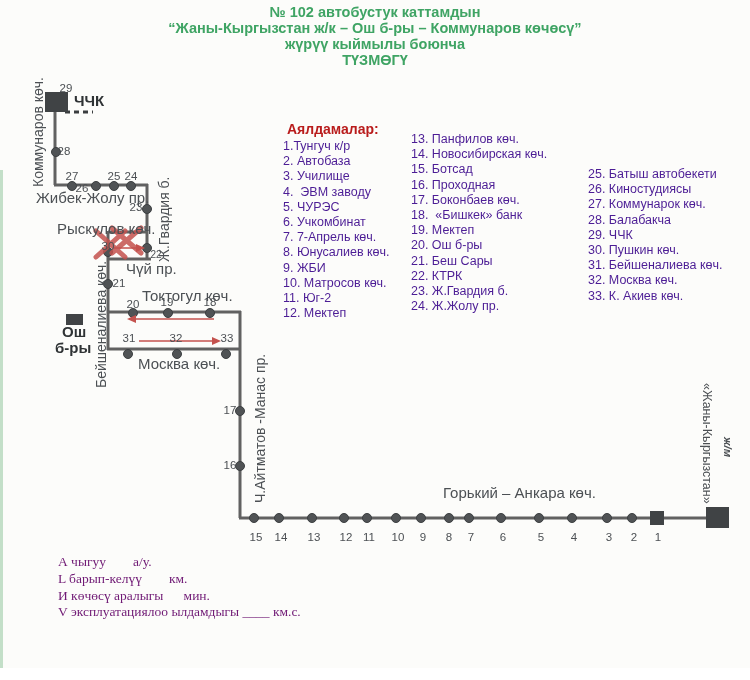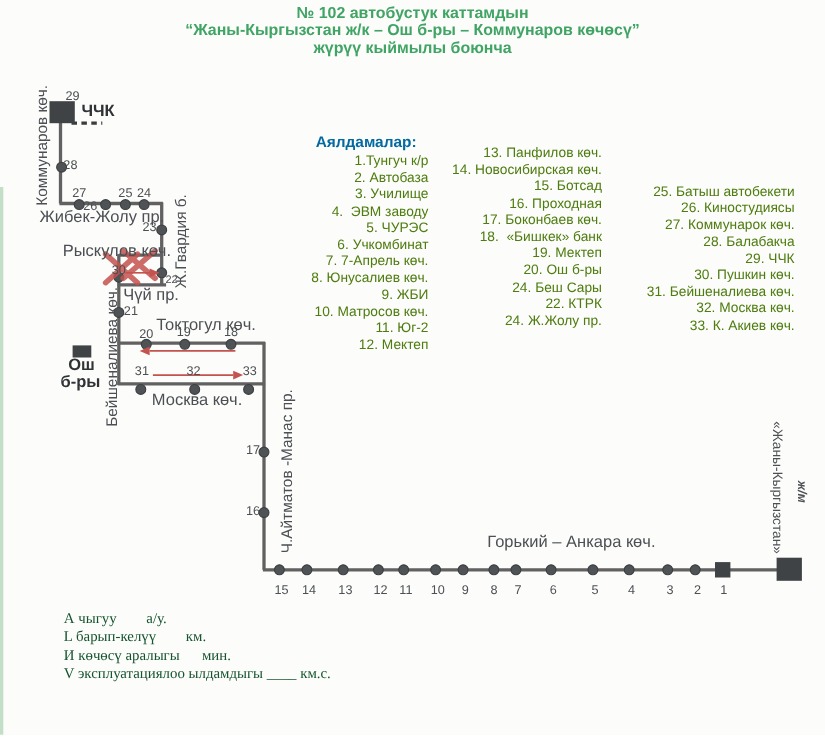--- a/index.html
+++ b/index.html
@@ -14,44 +14,45 @@
   
   .map-label{position:absolute;white-space:pre;color:#4c5054;}
   .num{font-size:11.5px;transform:translateX(-50%);}
   .num-sm{font-size:10px;}
   .terminal{font-weight:bold;font-size:15px;color:#2f3335;}
   .street{font-size:15px;}
   .vstreet{font-size:14px;transform-origin:0 0;}
   .vsm{font-size:12.5px;}
   .vitalic{font-style:italic;font-weight:bold;font-size:11.5px;}
   
-  .stops-header{position:absolute;left:287px;top:121px;font-weight:bold;font-size:14px;color:#0369a1;text-align:right;}
-  .stops-col{position:absolute;color:#4d7c0f;font-size:12.5px;line-height:15.2px;text-align:right;}
+  .stops-header{position:absolute;left:287px;top:121px;font-weight:bold;font-size:14px;color:#b91c1c;text-align:right;}
+  .stops-col{position:absolute;color:#4c1d95;font-size:12.5px;line-height:15.2px;}
   .stops-col div{white-space:pre;}
   #stops-col-1{left:283px;top:139px;}
   #stops-col-2{left:411px;top:132px;}
   #stops-col-3{left:588px;top:167px;}
   
-  .legend{position:absolute;left:58px;top:554px;color:#14532d;font-family:"Liberation Serif",serif;font-size:13.5px;line-height:16.8px;}
+  .legend{position:absolute;left:58px;top:554px;color:#701a75;font-family:"Liberation Serif",serif;font-size:13.5px;line-height:16.8px;}
   .legend div{white-space:pre;}
   
   .note{position:absolute;left:8px;top:634px;width:736px;color:#c43c36;font-family:"Liberation Serif",serif;font-size:13.5px;line-height:18px;text-align:justify;}
   .note b{font-weight:bold;}
   svg{position:absolute;left:0;top:0;}
 </style>
 </head>
 <body>
 
 <div class="page">
   <div class="scan-streak"></div>
 
   <div class="title-block">
     <div class="title-line">№ 102 автобустук каттамдын</div>
     <div class="title-line">“Жаны-Кыргызстан ж/к – Ош б-ры – Коммунаров көчөсү”</div>
     <div class="title-line">жүрүү кыймылы боюнча</div>
+    <div class="title-line">ТҮЗМӨГҮ</div>
   </div>
 
   <svg width="750" height="680" viewBox="0 0 750 680">
 
     <g stroke="#616161" stroke-width="3" fill="none">
       <path d="M55,111 L55,185"></path>
       <path d="M54,185 L148,185"></path>
       <path d="M147,184 L147,260"></path>
       <path d="M108,232 L147,232"></path>
       <path d="M107,259 L151,259"></path>
@@ -128,21 +129,21 @@
       <div class="map-label num" style="left: 64px; top: 145px;">28</div>
       <div class="map-label num" style="left: 72px; top: 170px;">27</div>
       <div class="map-label num" style="left: 82px; top: 170px; margin-top: 12px;">26</div>
       <div class="map-label num" style="left: 114px; top: 170px;">25</div>
       <div class="map-label num" style="left: 131px; top: 170px;">24</div>
       <div class="map-label street" style="left: 36px; top: 189px;">Жибек-Жолу пр.</div>
       <div class="map-label num" style="left: 136px; top: 201px;">23</div>
       <div class="map-label street" style="left: 57px; top: 220px;">Рыскулов көч.</div>
       <div class="map-label num" style="left: 93px; top: 240px; margin-left: 15px;">30</div>
       <div class="map-label num num-sm" style="left: 156px; top: 249px;">22</div>
-      <div class="map-label street" style="left: 112px; top: 260px; text-align: right;">Чүй пр.</div>
+      <div class="map-label street" style="left: 126px; top: 260px; text-align: right;">Чүй пр.</div>
       <div class="map-label num" style="left: 119px; top: 277px;">21</div>
       <div class="map-label street" style="left: 142px; top: 287px;">Токтогул көч.</div>
       <div class="map-label num" style="left: 133px; top: 298px;">20</div>
       <div class="map-label num" style="left: 167px; top: 296px;">19</div>
       <div class="map-label num" style="left: 210px; top: 296px;">18</div>
       <div class="map-label num" style="left: 129px; top: 332px;">31</div>
       <div class="map-label num" style="left: 176px; top: 332px;">32</div>
       <div class="map-label num" style="left: 227px; top: 332px;">33</div>
       <div class="map-label terminal" style="left: 62px; top: 323px;">Ош</div>
       <div class="map-label terminal" style="left: 55px; top: 339px;">б-ры</div>
@@ -190,22 +191,23 @@
     </div>
   <div id="stops-col-2" class="stops-col">
       <div>13. Панфилов көч.</div>
       <div>14. Новосибирская көч.</div>
       <div>15. Ботсад</div>
       <div>16. Проходная</div>
       <div>17. Боконбаев көч.</div>
       <div>18.  «Бишкек» банк</div>
       <div>19. Мектеп</div>
       <div>20. Ош б-ры</div>
-      <div>24. Беш Сары</div>
+      <div>21. Беш Сары</div>
       <div>22. КТРК</div>
+      <div>23. Ж.Гвардия б.</div>
       <div>24. Ж.Жолу пр.</div>
     </div>
   <div id="stops-col-3" class="stops-col">
       <div>25. Батыш автобекети</div>
       <div>26. Киностудиясы</div>
       <div>27. Коммунарок көч.</div>
       <div>28. Балабакча</div>
       <div>29. ЧЧК</div>
       <div>30. Пушкин көч.</div>
       <div>31. Бейшеналиева көч.</div>

